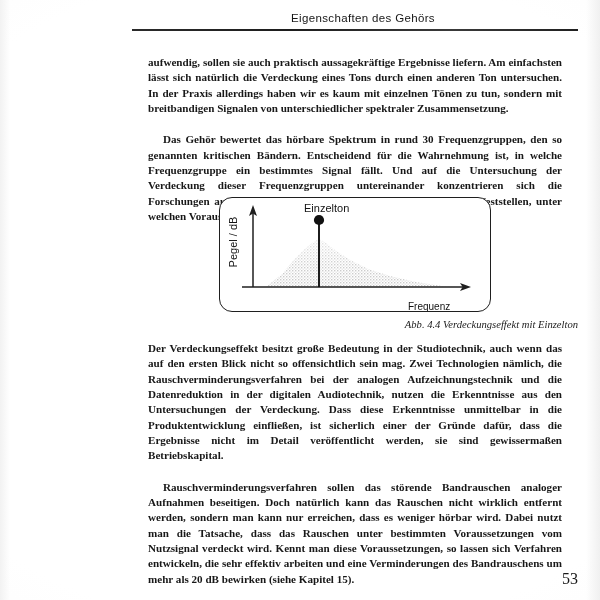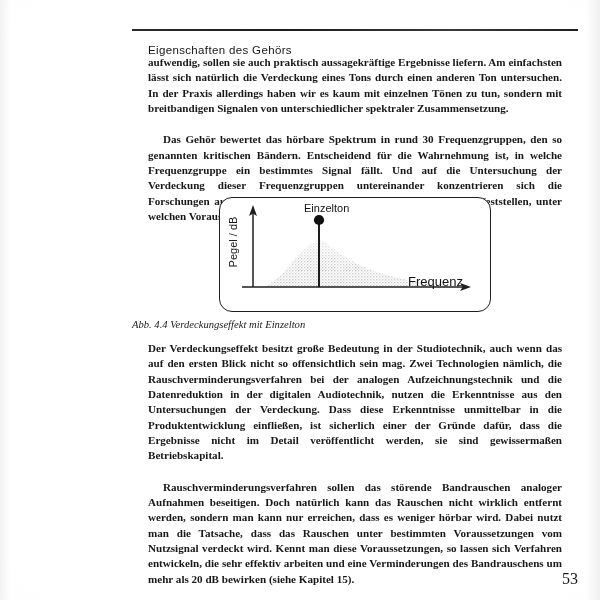--- a/index.html
+++ b/index.html
@@ -35,25 +35,24 @@
   }
 
   .page {
     position: absolute;
     inset: 0;
   }
 
   
   .header {
     position: absolute;
-    left: 148px;
+    left: 140px;
     top: 11px;
     width: 446px;
-    text-align: left;
-    margin-top: 32px;
+    text-align: center;
   }
   .header-title {
     font-family: "Liberation Sans", sans-serif;
     font-size: 11.5px;
     letter-spacing: 0.35px;
     color: #161616;
     display: block;
     line-height: 14px;
   }
   .header-rule {
@@ -127,35 +126,35 @@
     font-size: 11px;
   }
   .lbl-masked {
     left: 166px;
     top: 38px;
     font-size: 10.6px;
     line-height: 13.5px;
   }
   .lbl-freq {
     left: 188px;
-    top: 76px;
-    font-size: 13px;
+    top: 103px;
+    font-size: 10px;
   }
   .lbl-pegel {
     left: -22px;
     top: 38px;
     width: 70px;
     text-align: center;
     font-size: 11px;
     transform: rotate(-90deg);
     transform-origin: center center;
   }
   .fig-caption {
     margin-top: 7px;
-    text-align: left;
+    text-align: right;
     font-style: italic;
     font-size: 10.6px;
     color: #1a1a1a;
     font-family: "Liberation Serif", serif;
   }
 
   
   .folio {
     position: absolute;
     right: 22px;

